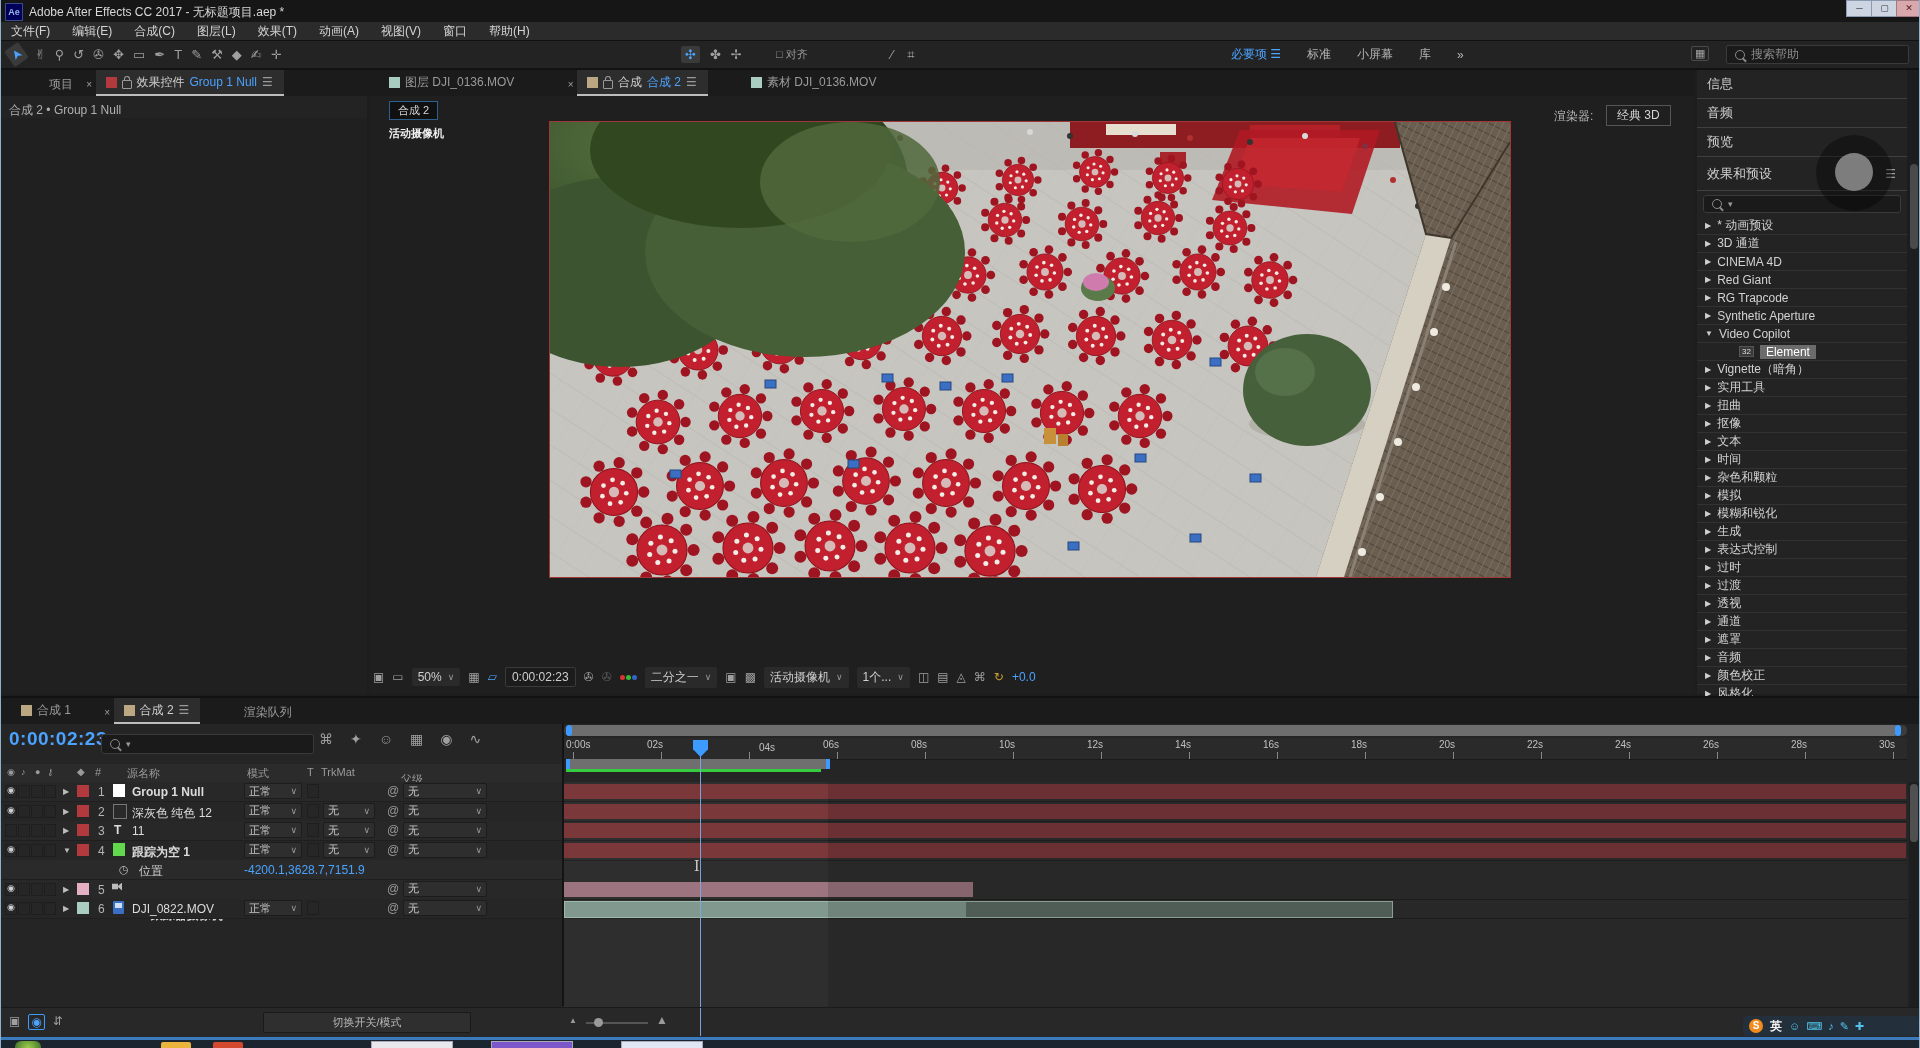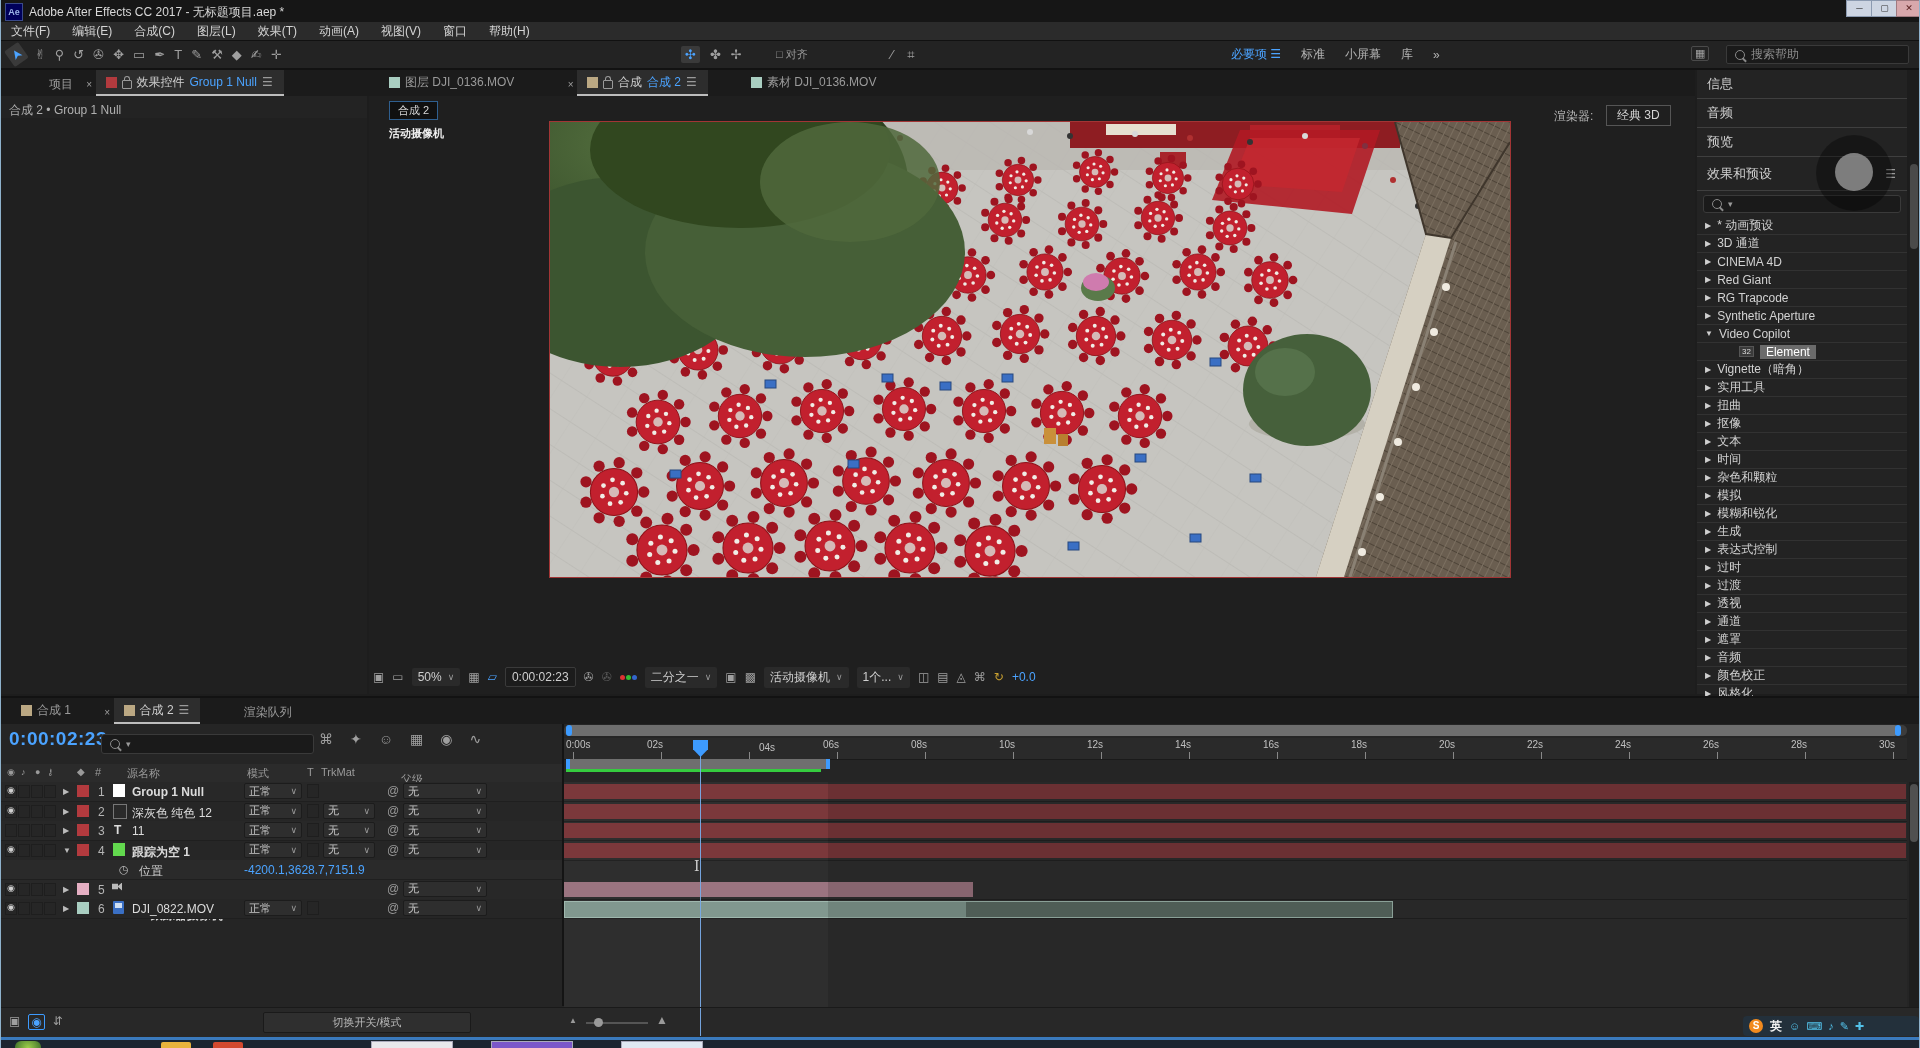--- a/index.html
+++ b/index.html
@@ -71,21 +71,21 @@
     <div id="axistools" class="abs" style="left:680px;top:0;height:27px;display:flex;align-items:center;gap:10px;">
         <span style="font-size: 13px; color: rgb(75, 163, 255); background: rgb(58, 58, 58); padding: 1px 4px; border-radius: 2px;">✣</span>
         <span style="font-size: 13px; color: rgb(159, 159, 159);">✤</span>
         <span style="font-size: 13px; color: rgb(159, 159, 159);">✢</span>
       </div>
     <span class="abs" style="left:775px;top:6px;color:#9a9a9a;font-size:11px;">□ <span>对齐</span></span>
     <div id="extratools" class="abs" style="left:890px;top:0;height:27px;display:flex;align-items:center;gap:14px;">
         <span style="font-size: 13px; color: rgb(159, 159, 159);">∕</span>
         <span style="font-size: 13px; color: rgb(159, 159, 159);">⌗</span>
       </div>
-    <div id="workspaces" class="abs" style="left:1230px;top:0;height:27px;display:flex;align-items:center;gap:20px;">
+    <div id="workspaces" class="abs" style="left:1230px;top:0;height:27px;display:flex;align-items:center;gap:26px;">
         <span style="font-size: 12px; color: rgb(75, 163, 255);">必要项  ☰</span>
         <span style="font-size: 12px; color: rgb(181, 181, 181);">标准</span>
         <span style="font-size: 12px; color: rgb(181, 181, 181);">小屏幕</span>
         <span style="font-size: 12px; color: rgb(181, 181, 181);">库</span>
         <span style="font-size: 12px; color: rgb(181, 181, 181);">»</span>
       </div>
     <span class="abs icon" style="left:1690px;top:5px;border:1px solid #4a4a4a;border-radius:2px;padding:0 3px;font-size:11px;">▦</span>
     <div class="abs searchbox" style="left:1725px;top:4px;width:165px;height:17px;border-radius:2px;">
       <span class="mag"></span>
       <span style="color:#8a8a8a;">搜索帮助</span>

